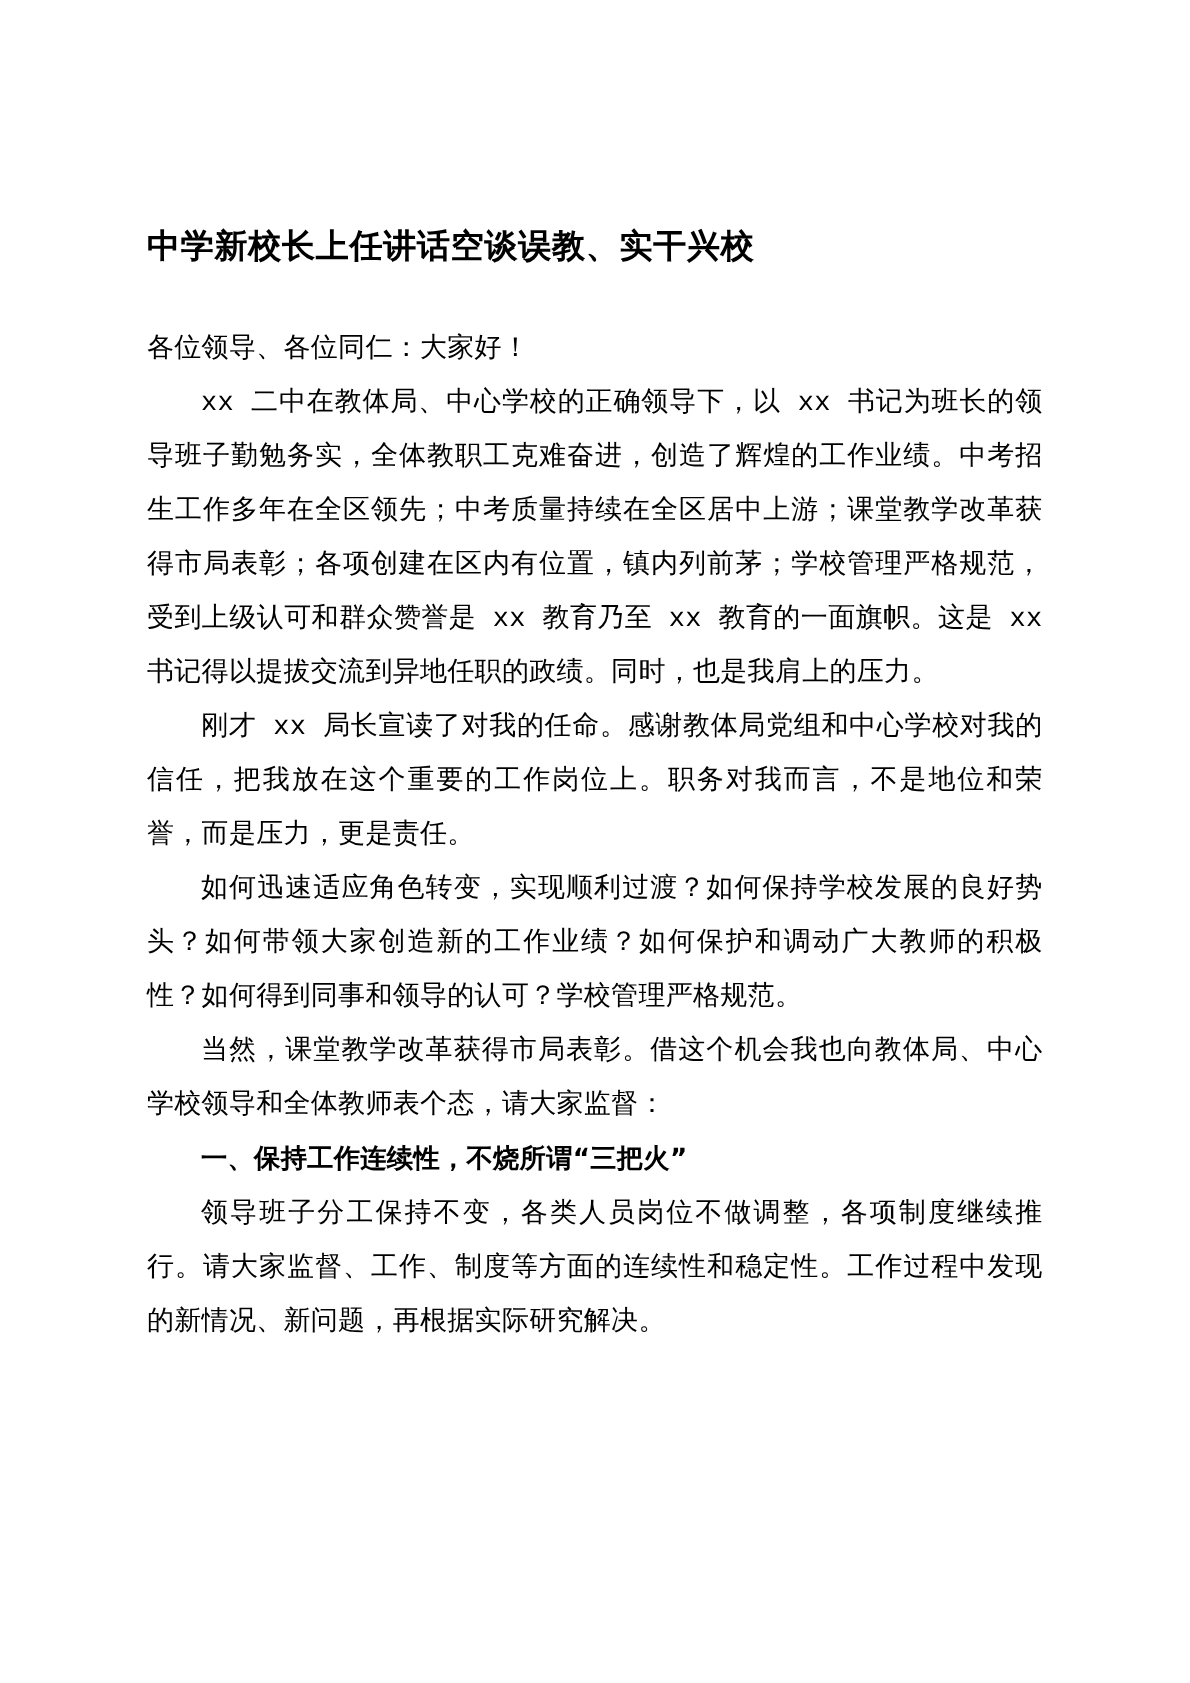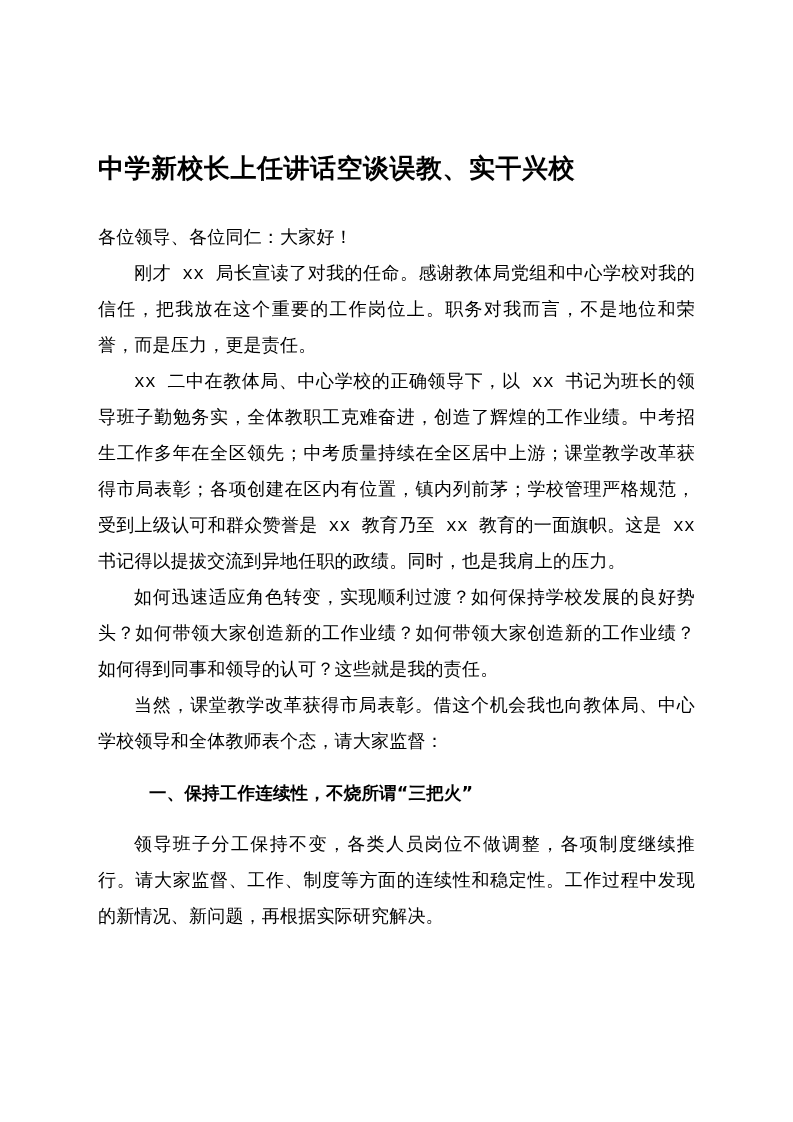--- a/index.html
+++ b/index.html
@@ -16,21 +16,21 @@
   }
   .page {
     width: 793px;
     height: 1122px;
     box-sizing: border-box;
     padding: 150px 98px 60px 98px;
     position: relative;
   }
   .doc-title {
     font-family: "DejaVu Sans", "Liberation Sans", sans-serif;
-    font-size: 26px;
+    font-size: 22px;
     font-weight: bold;
     letter-spacing: 0.5px;
     line-height: 1.4;
     margin: 0 0 34px 0;
     text-align: left;
   }
   .para {
     font-size: 18px;
     line-height: 2.0;
     margin: 0;
@@ -44,38 +44,38 @@
   }
   .noindent {
     text-indent: 0;
   }
   .heading-para {
     text-indent: 2em;
     font-family: "DejaVu Sans", "Liberation Sans", sans-serif;
     font-weight: bold;
     font-size: 17.5px;
     line-height: 2.0;
-    margin: 16px;
+    margin: 1px;
     letter-spacing: 0.2px;
   }
 </style>
 </head>
 <body>
 
 <div class="page">
 
   <h1 class="doc-title">中学新校长上任讲话空谈误教、实干兴校</h1>
 
   <p class="para noindent">各位领导、各位同仁：大家好！</p>
 
+  <p class="para indent">xx 二中在教体局、中心学校的正确领导下，以 xx 书记为班长的领导班子勤勉务实，全体教职工克难奋进，创造了辉煌的工作业绩。中考招生工作多年在全区领先；中考质量持续在全区居中上游；课堂教学改革获得市局表彰；各项创建在区内有位置，镇内列前茅；学校管理严格规范，受到上级认可和群众赞誉是 xx 教育乃至 xx 教育的一面旗帜。这是 xx 书记得以提拔交流到异地任职的政绩。同时，也是我肩上的压力。</p>
+
   <p class="para indent">刚才 xx 局长宣读了对我的任命。感谢教体局党组和中心学校对我的信任，把我放在这个重要的工作岗位上。职务对我而言，不是地位和荣誉，而是压力，更是责任。</p>
 
-  <p class="para indent">xx 二中在教体局、中心学校的正确领导下，以 xx 书记为班长的领导班子勤勉务实，全体教职工克难奋进，创造了辉煌的工作业绩。中考招生工作多年在全区领先；中考质量持续在全区居中上游；课堂教学改革获得市局表彰；各项创建在区内有位置，镇内列前茅；学校管理严格规范，受到上级认可和群众赞誉是 xx 教育乃至 xx 教育的一面旗帜。这是 xx 书记得以提拔交流到异地任职的政绩。同时，也是我肩上的压力。</p>
-
-  <p class="para indent">如何迅速适应角色转变，实现顺利过渡？如何保持学校发展的良好势头？如何带领大家创造新的工作业绩？如何带领大家创造新的工作业绩？如何得到同事和领导的认可？这些就是我的责任。</p>
+  <p class="para indent">如何迅速适应角色转变，实现顺利过渡？如何保持学校发展的良好势头？如何带领大家创造新的工作业绩？如何保护和调动广大教师的积极性？如何得到同事和领导的认可？学校管理严格规范。</p>
 
   <p class="para indent">当然，课堂教学改革获得市局表彰。借这个机会我也向教体局、中心学校领导和全体教师表个态，请大家监督：</p>
 
   <p class="heading-para">一、保持工作连续性，不烧所谓“三把火”</p>
 
   <p class="para indent">领导班子分工保持不变，各类人员岗位不做调整，各项制度继续推行。请大家监督、工作、制度等方面的连续性和稳定性。工作过程中发现的新情况、新问题，再根据实际研究解决。</p>
 
 </div>
 
 </body></html>

